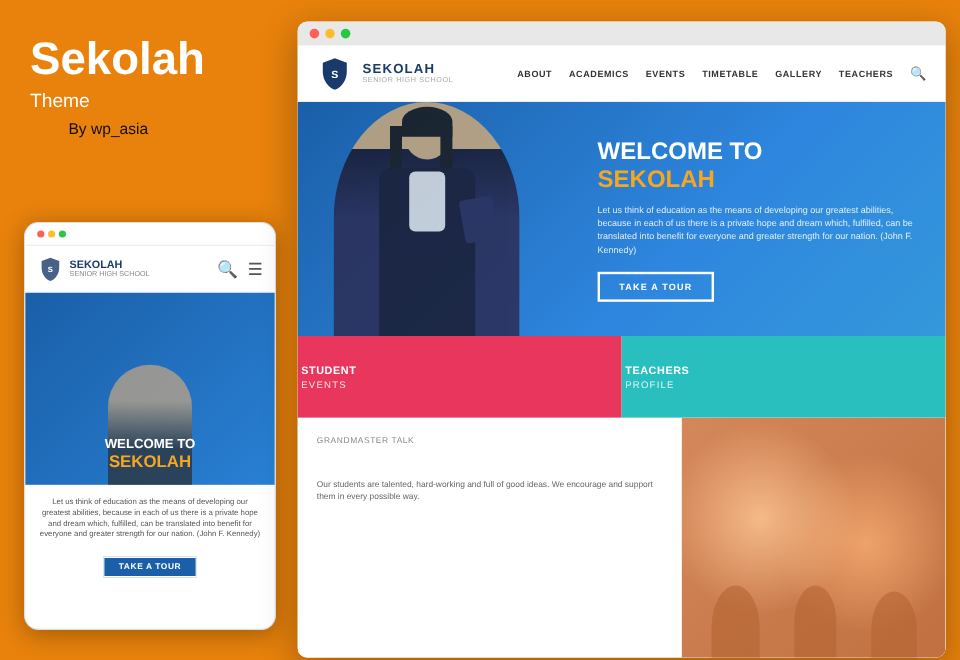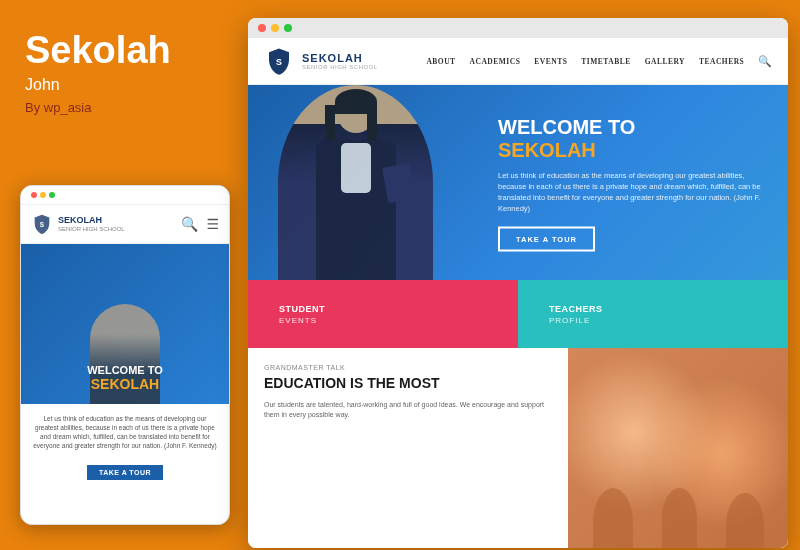--- a/index.html
+++ b/index.html
@@ -27,23 +27,24 @@
       line-height: 1.1;
     }
     .brand-subtitle {
       font-size: 16px;
       color: #fff;
       margin-top: 4px;
       font-weight: 400;
     }
     .by-author {
       font-size: 13px;
-      color: #7f1d1d;
+      color: #000000;
       margin-top: 6px;
       opacity: 0.9;
+      margin-left: 32px;
     }
 
     
     .mobile-mockup {
       position: absolute;
       left: 20px;
       top: 185px;
       width: 210px;
       height: 340px;
       background: #fff;
@@ -237,21 +238,20 @@
       display: flex;
       gap: 14px;
       align-items: center;
     }
     .desktop-nav-link {
       font-size: 7.5px;
       font-weight: 700;
       color: #333;
       letter-spacing: 0.5px;
       text-transform: uppercase;
-      font-family: Liberation Serif, serif;
     }
     .desktop-search-icon {
       font-size: 11px;
       color: #555;
     }
 
     
     .desktop-hero {
       background: linear-gradient(135deg, #1a5fa8 0%, #2e86de 60%, #3498db 100%);
       height: 195px;
@@ -316,21 +316,21 @@
     
     .feature-boxes {
       display: flex;
       height: 68px;
     }
     .feature-box {
       flex: 1;
       display: flex;
       flex-direction: column;
       justify-content: center;
-      padding: 10px 31px;
+      padding: 10px 3px;
     }
     .feature-box.pink { background: #e8365d; }
     .feature-box.orange { background: #f5a623; }
     .feature-box.teal { background: #2abfbf; }
     .feature-box-title {
       font-size: 9px;
       font-weight: 900;
       color: #fff;
       letter-spacing: 0.5px;
       text-transform: uppercase;
@@ -406,21 +406,21 @@
     }
     .person-sil-1 { width: 40px; height: 70px; }
     .person-sil-2 { width: 35px; height: 60px; margin-bottom: 10px; }
     .person-sil-3 { width: 38px; height: 65px; }
   </style>
 </head>
 <body>
 
 <div class="left-panel">
   <h1 class="brand-title">Sekolah</h1>
-  <div class="brand-subtitle">John</div>
+  <div class="brand-subtitle">Theme</div>
   <div class="by-author">By wp_asia</div>
 </div>
 
 <div class="mobile-mockup">
 
   <div class="mobile-top-bar">
     <div class="mobile-dots">
       <div class="mobile-dot red"></div>
       <div class="mobile-dot yellow"></div>
       <div class="mobile-dot green"></div>
@@ -524,21 +524,21 @@
     <div class="feature-box teal">
       <div class="feature-box-title">TEACHERS</div>
       <div class="feature-box-sub">PROFILE</div>
     </div>
   </div>
 
   <div class="desktop-content">
     <div class="content-left">
       <div class="content-tag">Grandmaster Talk</div>
       <div class="content-headline">
-        <span>EDUCATION IS THE MOST</span><br>
+        <br>
       </div>
       <div class="content-body">Our students are talented, hard-working and full of good ideas. We encourage and support them in every possible way.</div>
     </div>
     <div class="content-right">
       <div class="students-img"></div>
       <div class="people-overlay">
         <div class="person-sil person-sil-1"></div>
         <div class="person-sil person-sil-2"></div>
         <div class="person-sil person-sil-3"></div>
       </div>

